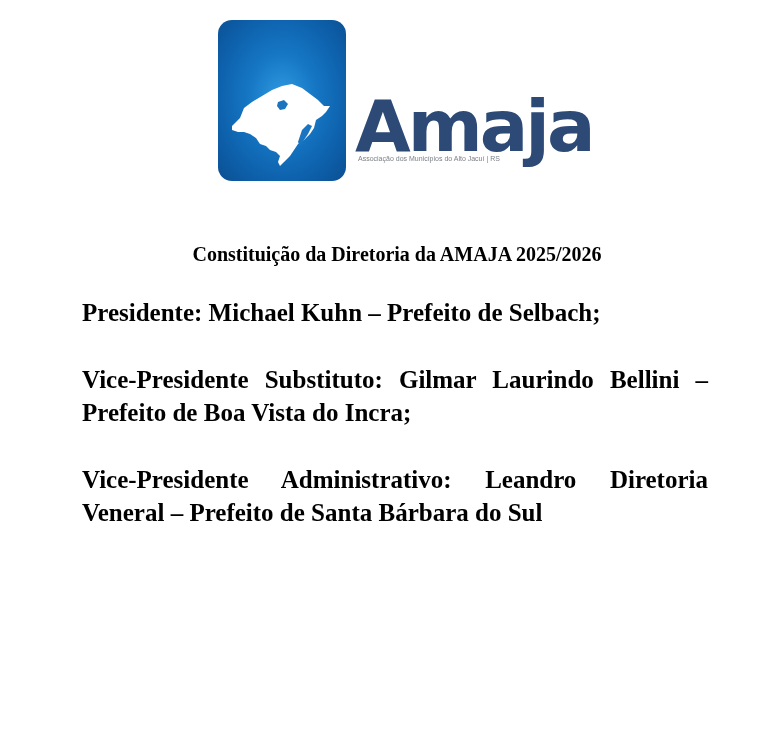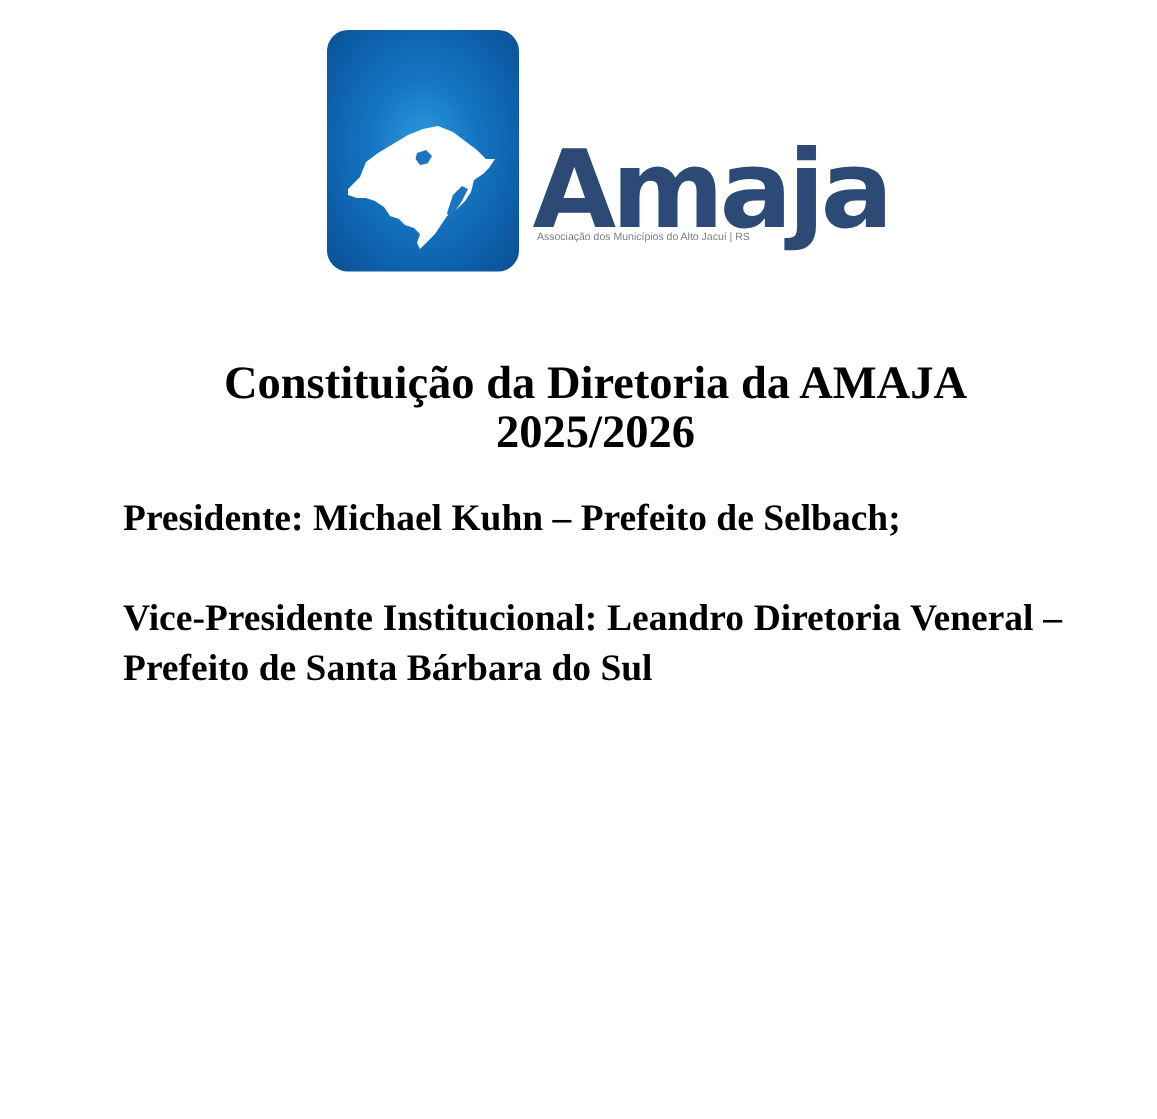--- a/index.html
+++ b/index.html
@@ -60,21 +60,21 @@
       position: absolute;
       left: 82px;
       top: 238px;
       width: 630px;
       font-family: "Liberation Serif", serif;
       font-weight: bold;
       color: #000000;
     }
     .doc-title {
       text-align: center;
-      font-size: 31px;
+      font-size: 20px;
       line-height: 33px;
       margin: 0 0 25px 0;
       width: 630px;
     }
     .doc-par {
       font-size: 25px;
       line-height: 33px;
       text-align: justify;
       text-align-last: left;
       margin: 0 4px 34px 0;
@@ -102,21 +102,26 @@
 
 <div class="doc">
   <div class="doc-title">Constituição da Diretoria da AMAJA 2025/2026</div>
 
   <p class="doc-par">
     <span class="role-label">Presidente:</span>
     <span class="person">Michael Kuhn</span>
     <span class="position">– Prefeito de Selbach;</span>
   </p>
 
+  <p class="doc-par">
+    <span class="role-label">Vice-Presidente Substituto:</span>
+    <span class="person">Gilmar Laurindo Bellini</span>
+    <span class="position">– Prefeito de Boa Vista do Incra;</span>
+  </p>
 
 
 
   <p class="doc-par">
-    <span class="role-label">Vice-Presidente Institucional:</span>
+    <span class="role-label">Vice-Presidente Administrativo:</span>
     <span class="person">Leandro Diretoria Veneral</span>
     <span class="position">– Prefeito de Santa Bárbara do Sul</span>
   </p>
 </div>
 
 </body></html>

